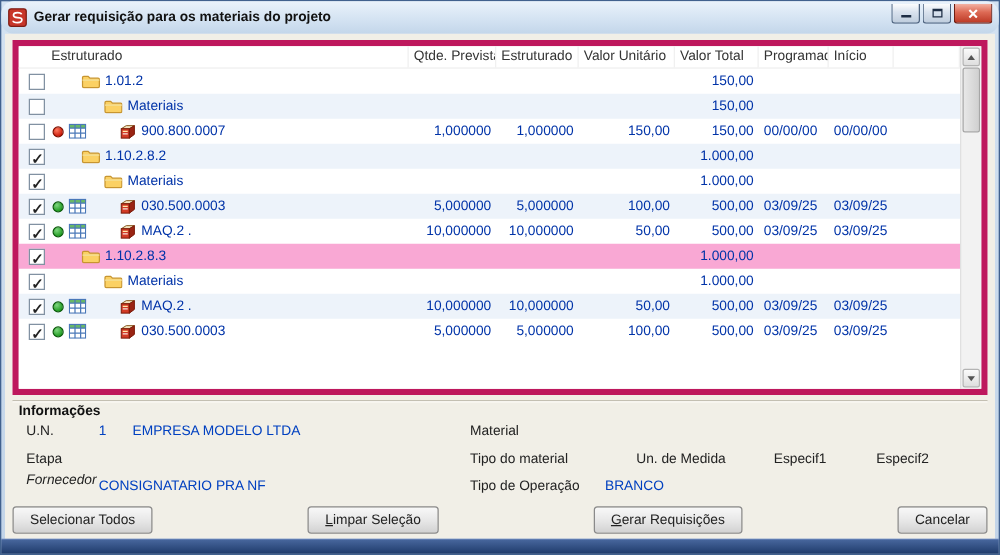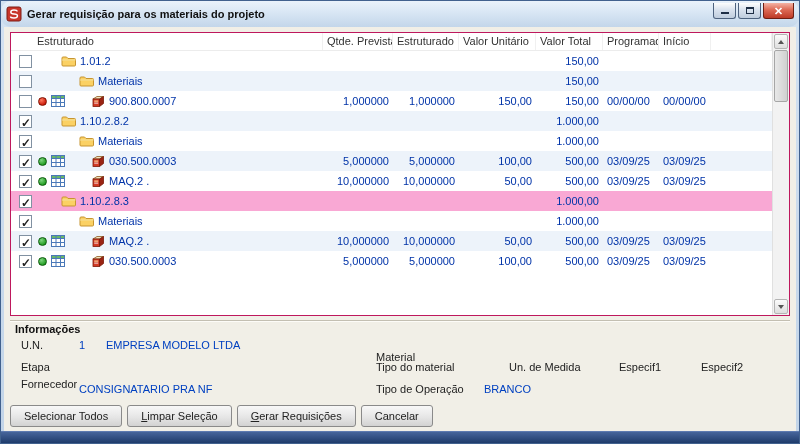--- a/index.html
+++ b/index.html
@@ -23,21 +23,21 @@
   .glyph-min { width:8px; height:2px; background:#1e2e45; margin-top:5px; }
   .glyph-max { width:8px; height:7px; border:1px solid #1e2e45; border-top-width:2px; }
 
   
   .client { position:absolute; top:26px; left:3px; right:3px; height:404px; background:#f1efe7; }
   .bottom-strip { position:absolute; left:0; right:0; bottom:0; height:12px;
                   border-top:1px solid #5d7ab0; background:linear-gradient(#46659b,#1f3b6b); }
 
   
   .grid-panel { position:absolute; left:6px; top:5px; right:6px; height:284px;
-                background:#fff; border:1px solid #be185d; }
+                background:#fff; border:5px solid #be185d; }
   .grid-header { position:absolute; left:0; top:0; right:17px; height:18px; background:#fff;
                  display:grid; grid-template-columns:312px 70px 66px 77px 67px 56px 52px 1fr;
                  border-bottom:1px solid #ececec; }
   .hcell { font-size:11px; color:#333; line-height:17px; padding-left:4px; white-space:nowrap;
            overflow:hidden; border-right:1px solid #f0f0f0; }
   .hcol-estruturado { padding-left:26px; }
   .grid-body { position:absolute; left:0; top:18px; right:17px; bottom:0; overflow:hidden; background:#fff; }
   .grow { display:grid; grid-template-columns:312px 70px 66px 77px 67px 56px 52px 1fr; height:20px; }
   .grow.alt { background:#edf3fa; }
   .grow.selected { background:#f9a8d4; }
@@ -75,21 +75,21 @@
   
   .info-panel { position:absolute; left:0; right:0; top:293px; height:82px; }
   .info-divider { position:absolute; left:6px; right:6px; top:0; height:2px;
                   border-top:1px solid #c3bfb2; border-bottom:1px solid #fdfcf8; }
   .info-title { position:absolute; left:11px; top:3px; font-weight:bold; color:#111; }
   .il { position:absolute; color:#222; white-space:nowrap; }
   .iv { position:absolute; color:#0040c0; white-space:nowrap; }
 
   
   .button-row { position:absolute; left:6px; right:6px; top:378px; height:22px;
-                display:flex; justify-content:flex-start; gap:5px; }
+                display:flex; justify-content:space-between; gap:5px; }
   .dlg-btn { height:22px; padding:0 13px; font-family:"Liberation Sans",sans-serif; font-size:11px; color:#222;
              border:1px solid #8a8a8a; border-radius:3px;
              background:linear-gradient(#f8f8f8,#e6e6e6 55%,#d2d2d2); cursor:default; white-space:nowrap; }
 </style>
 </head>
 <body>
 
 <div class="window">
 
   <div class="titlebar">
@@ -426,29 +426,29 @@
       </div>
     </div>
 
     <div class="info-panel">
       <div class="info-divider"></div>
       <div class="info-title">Informações</div>
 
       <span class="il" style="left:17px; top:19px;">U.N.</span>
       <span class="iv" style="left:75px; top:19px;">1</span>
       <span class="iv" style="left:102px; top:19px;">EMPRESA MODELO LTDA</span>
-      <span class="il" style="left:372px; top:19px;margin-top:12px;">Material</span>
+      <span class="il" style="left:372px; top:19px;">Material</span>
 
       <span class="il" style="left:17px; top:41px;">Etapa</span>
       <span class="il" style="left:372px; top:41px;">Tipo do material</span>
       <span class="il" style="left:505px; top:41px;">Un. de Medida</span>
       <span class="il" style="left:615px; top:41px;">Especif1</span>
       <span class="il" style="left:687px; top:41px;margin-left:10px;">Especif2</span>
 
-      <span class="il" style="left:17px; top:58px;">Fornecedor</span>
+      <span class="il" style="left:17px; top:58px;font-style:italic;">Fornecedor</span>
       <span class="iv" style="left:75px; top:63px;">CONSIGNATARIO PRA NF</span>
       <span class="il" style="left:372px; top:63px;">Tipo de Operação</span>
       <span class="iv" style="left:480px; top:63px;">BRANCO</span>
     </div>
 
     <div class="button-row" id="button-row">
         <button class="dlg-btn">Selecionar Todos</button>
         <button class="dlg-btn"><u>L</u>impar Seleção</button>
         <button class="dlg-btn"><u>G</u>erar Requisições</button>
         <button class="dlg-btn">Cancelar</button>

